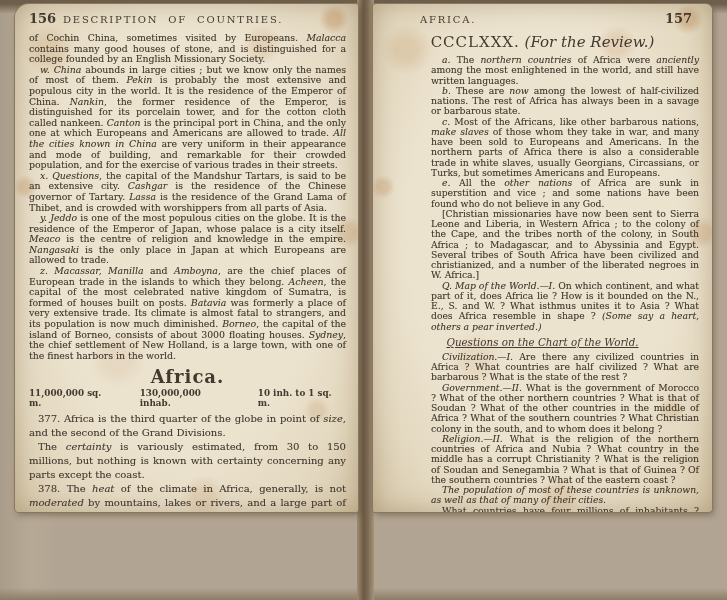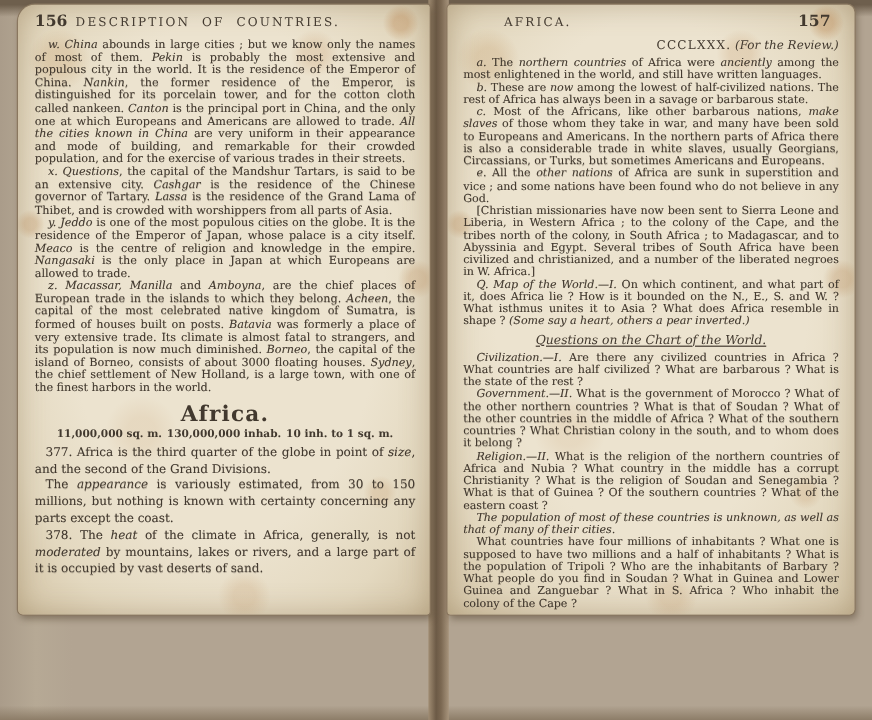--- a/index.html
+++ b/index.html
@@ -44,32 +44,32 @@
   .pg-header { display:flex; align-items:baseline; margin-bottom:7px; }
   .pgnum { font-weight:bold; font-size:13px; width:34px; }
   .page.right .pgnum { text-align:left; }
   .runhead { flex:1; text-align:left; font-weight:normal; font-size:10px;
              letter-spacing:1.8px; word-spacing:5px; }
   .hspacer { width:34px; }
 
   p { margin:0; }
   .smalltext { font-size:9.3px;  line-height:10.6px; text-align:justify;
                text-shadow:0.2px 0.2px 0 rgba(66,57,47,.35); }
-  .page.right .smalltext { font-size:9.2px; line-height:10.25px; }
+  .page.right .smalltext { font-size:9.2px; line-height:10.25px;margin-left:45px; }
   .bigtext   { font-size:10px; line-height:13.9px; text-align:justify;
                text-shadow:0.2px 0.2px 0 rgba(66,57,47,.3); }
   .indent  { text-indent:11px; }
   .indent2 { text-indent:9px; }
 
   .africa-heading { margin:5px 0 1px; text-align:center; font-size:18px;
                     font-weight:bold; letter-spacing:1px; }
-  .stats { display:flex; justify-content:center; gap:4px; font-size:8.8px;
+  .stats { display:flex; justify-content:center; gap:24px; font-size:8.8px;
            font-weight:bold; margin-bottom:4px; }
 
-  .review-heading { text-align:right; font-size:10px; margin:1px 0 4px; }
+  .review-heading { text-align:center; font-size:15px; margin:1px 0 4px; }
   .review-heading .roman { letter-spacing:1px; }
   .chart-heading { text-align:center; font-style:italic; font-size:10.3px;
                    margin:4px 0 4px;text-decoration:underline; }
 
   .rule { border:0; border-top:1px solid #4d453b; margin:4px 6px 3px 2px; }
   .fnote { font-size:8.8px; line-height:10px; text-align:justify;
            text-shadow:0.2px 0.2px 0 rgba(66,57,47,.3); }
 </style>
 </head>
 <body>
@@ -78,34 +78,35 @@
 <div class="gutter"></div>
 
 <div class="page left">
   <div class="spots"></div>
   <div class="pg-inner">
     <div class="pg-header">
       <span class="pgnum">156</span>
       <span class="runhead">DESCRIPTION OF COUNTRIES.</span>
       <span class="hspacer"></span>
     </div>
+    <p class="smalltext">of Cochin China, sometimes visited by Europeans.  <i>Malacca</i> contains many good houses of stone, and is distinguished for a college founded by an English Missionary Society.</p>
     <p class="smalltext indent"><i>w. China</i> abounds in large cities ; but we know only the names of most of them.  <i>Pekin</i> is probably the most extensive and populous city in the world.  It is the residence of the Emperor of China. <i>Nankin</i>, the former residence of the Emperor, is distinguished for its porcelain tower, and for the cotton cloth called nankeen.  <i>Canton</i> is the principal port in China, and the only one at which Europeans and Americans are allowed to trade.  <i>All the cities known in China</i> are very uniform in their appearance and mode of building, and remarkable for their crowded population, and for the exercise of various trades in their streets.</p>
     <p class="smalltext indent"><i>x. Questions</i>, the capital of the Mandshur Tartars, is said to be an extensive city.  <i>Cashgar</i> is the residence of the Chinese governor of Tartary.  <i>Lassa</i> is the residence of the Grand Lama of Thibet, and is crowded with worshippers from all parts of Asia.</p>
     <p class="smalltext indent"><i>y. Jeddo</i> is one of the most populous cities on the globe.  It is the residence of the Emperor of Japan, whose palace is a city itself. <i>Meaco</i> is the centre of religion and knowledge in the empire.  <i>Nangasaki</i> is the only place in Japan at which Europeans are allowed to trade.</p>
     <p class="smalltext indent"><i>z. Macassar, Manilla</i> and <i>Amboyna</i>, are the chief places of European trade in the islands to which they belong.  <i>Acheen</i>, the capital of the most celebrated native kingdom of Sumatra, is formed of houses built on posts.  <i>Batavia</i> was formerly a place of very extensive trade.  Its climate is almost fatal to strangers, and its population is now much diminished.  <i>Borneo</i>, the capital of the island of Borneo, consists of about 3000 floating houses.  <i>Sydney</i>, the chief settlement of New Holland, is a large town, with one of the finest harbors in the world.</p>
 
     <h2 class="africa-heading">Africa.</h2>
     <div class="stats">
       <span>11,000,000 sq. m.</span>
       <span>130,000,000 inhab.</span>
       <span>10 inh. to 1 sq. m.</span>
     </div>
 
     <p class="bigtext indent2">377.  Africa is the third quarter of the globe in point of <i>size</i>, and the second of the Grand Divisions.</p>
-    <p class="bigtext indent2">The <i>appearance</i> is variously estimated, from 30 to 150 millions, but nothing is known with certainty concerning any parts except the coast.</p>
+    <p class="bigtext indent2">The <i>certainty</i> is variously estimated, from 30 to 150 millions, but nothing is known with certainty concerning any parts except the coast.</p>
     <p class="bigtext indent2">378.  The <i>heat</i> of the climate in Africa, generally, is not <i>moderated</i> by mountains, lakes or rivers, and a large part of it is occupied by vast deserts of sand.</p>
 
   </div>
 </div>
 
 <div class="page right">
   <div class="spots"></div>
   <div class="pg-inner">
     <div class="pg-header">
       <span class="hspacer"></span>

